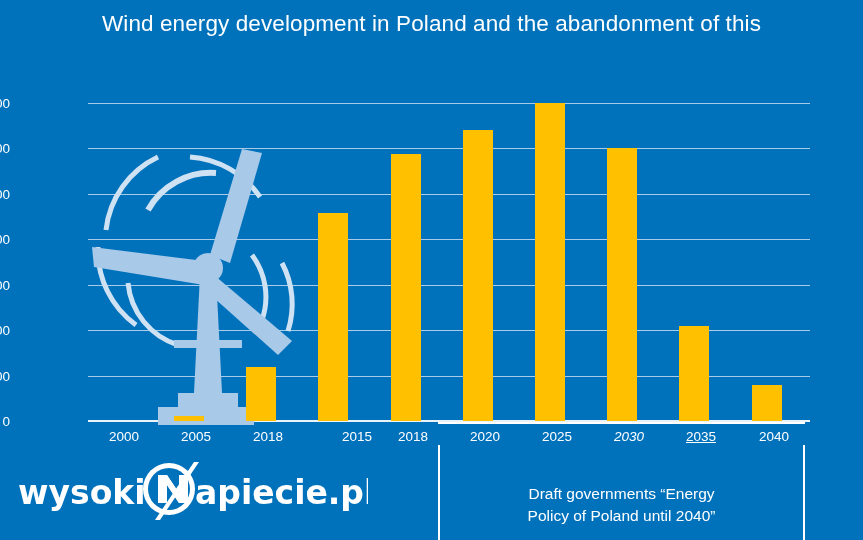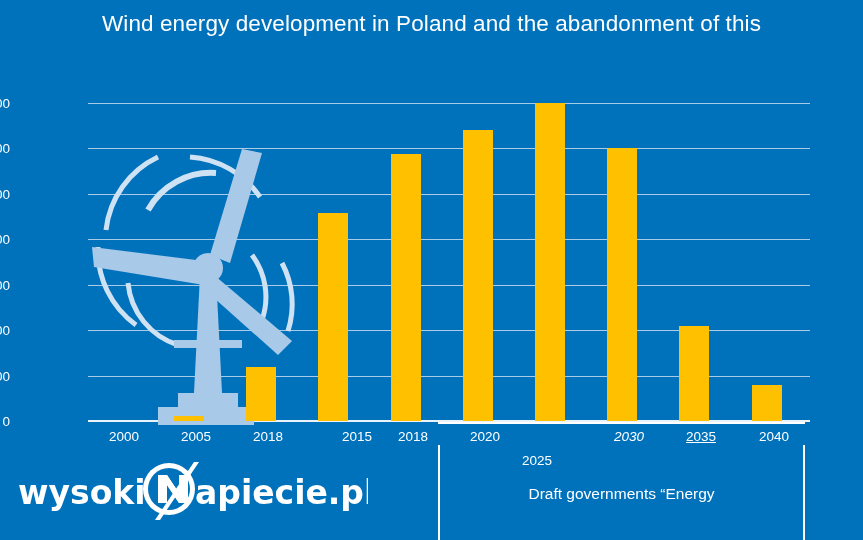--- a/index.html
+++ b/index.html
@@ -176,30 +176,31 @@
     </div>
   </div>
 
   <div class="xaxis">
     <div class="xtick" style="left:-7px;width:86px;">2000</div>
     <div class="xtick" style="left:65px;width:86px;">2005</div>
     <div class="xtick" style="left:137px;width:86px;">2018</div>
     <div class="xtick" style="left:226px;width:86px;">2015</div>
     <div class="xtick" style="left:282px;width:86px;">2018</div>
     <div class="xtick" style="left:354px;width:86px;">2020</div>
-    <div class="xtick" style="left:406px;width:86px;margin-top:24px;">2025</div>
+    <div class="xtick" style="left:426px;width:86px;">2025</div>
     <div class="xtick" style="left:498px;width:86px;font-style:italic;">2030</div>
     <div class="xtick" style="left:570px;width:86px;text-decoration:underline;">2035</div>
     <div class="xtick" style="left:643px;width:86px;">2040</div>
   </div>
 
   <div class="callout-top"></div>
   <div class="callout">
     <div class="callout-inner">
       <span class="callout-line">Draft governments “Energy</span>
+      <span class="callout-line">Policy of Poland until 2040”</span>
     </div>
   </div>
 
   <svg class="logo" viewBox="0 0 350 58">
     <text class="logo-text" x="0" y="42">wysokie</text>
     <g>
       <circle cx="151" cy="27" r="26" fill="#ffffff"></circle>
       <circle cx="151" cy="27" r="21" fill="#0072bc"></circle>
       <path d="M140,13 h9 l12,18 v-18 h9 v28 h-9 l-12,-18 v18 h-9 z" fill="#ffffff"></path>
       <path d="M176,0 L137,58 L142,58 L181,0 Z" fill="#ffffff"></path>

